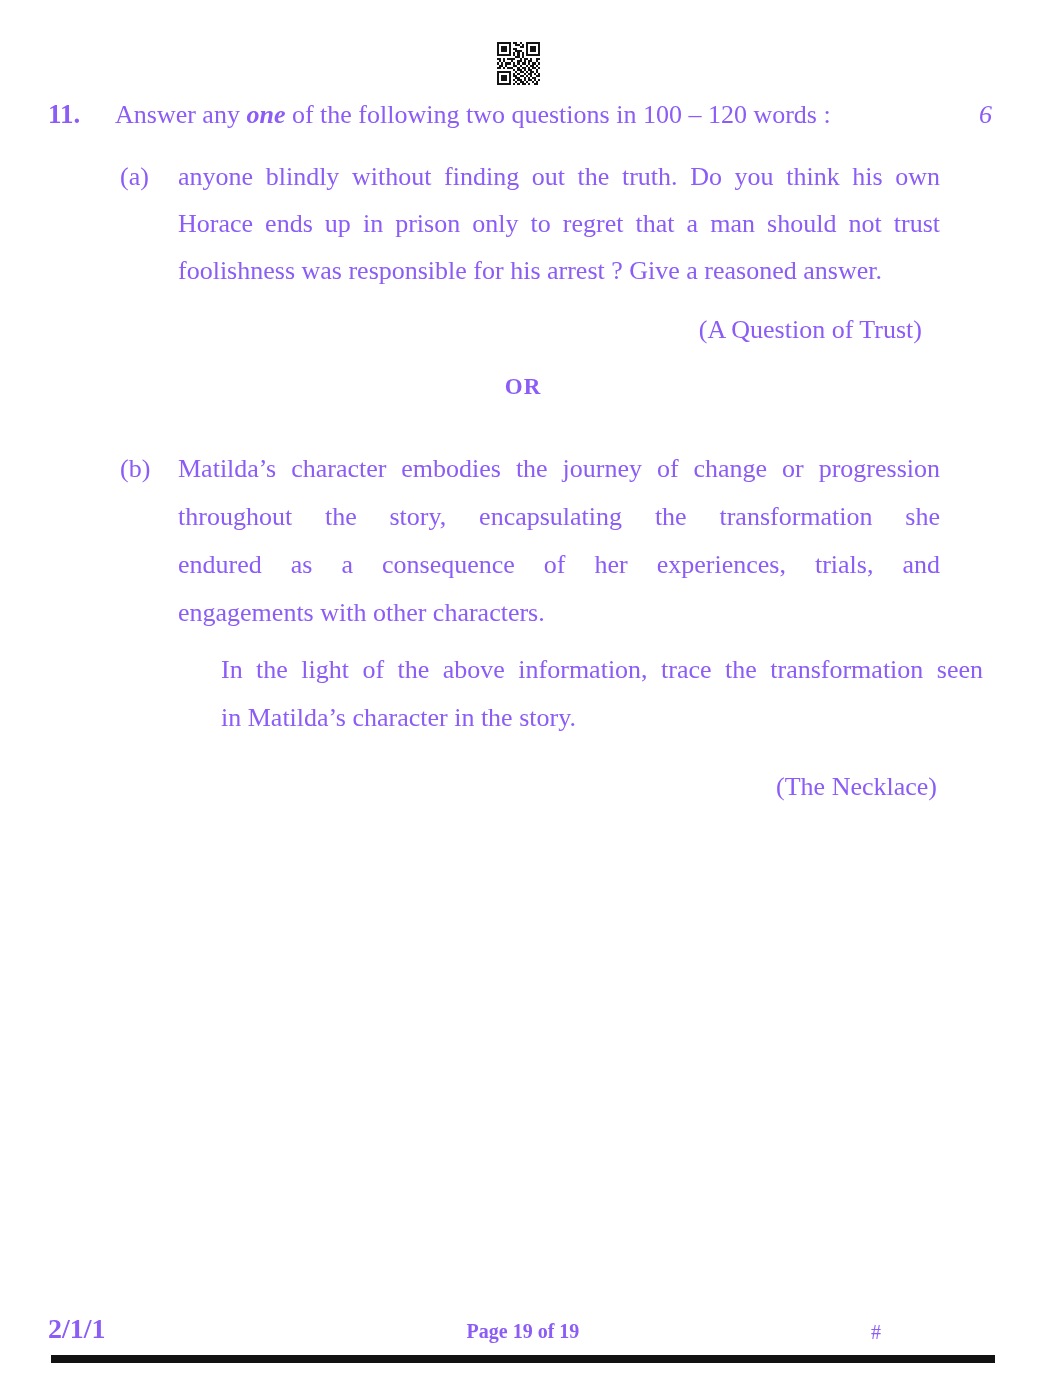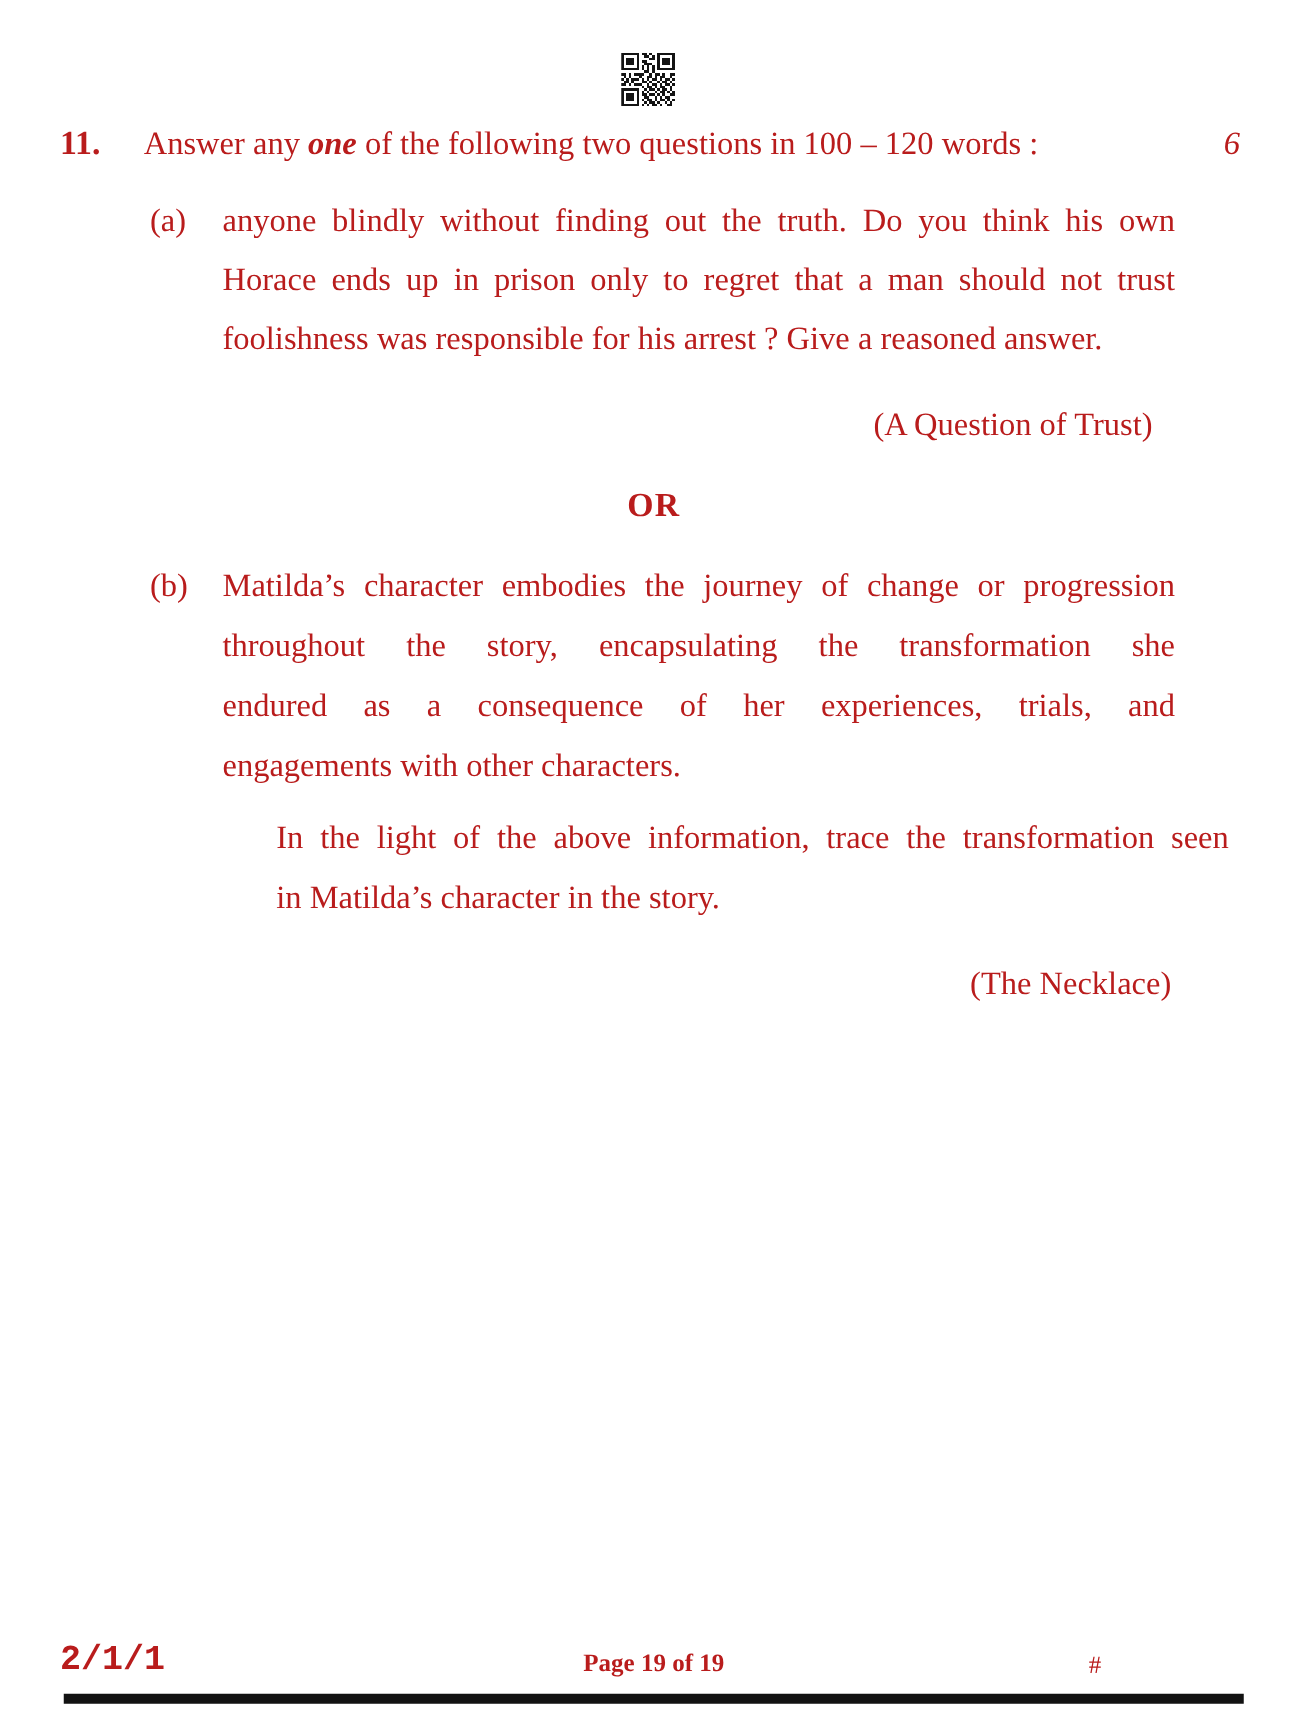--- a/index.html
+++ b/index.html
@@ -1,43 +1,43 @@
 <!DOCTYPE html>
 <html><head>
 <meta charset="utf-8">
 <style>
   html,body{margin:0;padding:0;background:#ffffff;}
   .page{
     position:relative;
     width:1046px;height:1386px;
     background:#ffffff;
-    color:#b91c1c;
+    color:#8b5cf6;
     font-family:"Liberation Serif","DejaVu Serif",serif;
     overflow:hidden;
   }
   .qr{position:absolute;left:497px;top:42px;width:43px;height:43px;}
   .q-row{position:absolute;left:48px;right:54px;top:91px;font-size:26px;line-height:47px;}
   .q-num{display:inline-block;width:67px;font-weight:bold;font-size:27px;}
   .q-text b i{font-weight:bold;}
   .marks{position:absolute;right:0;top:0;font-style:italic;font-size:26px;line-height:47px;}
   .sub-label{position:absolute;left:120px;font-size:26px;line-height:47px;}
   .label-a{top:153px;}
   .label-b{top:445px;}
   .body{position:absolute;left:178px;width:762px;font-size:26px;}
   .body-a{top:153px;line-height:47px;}
   .body-b1{top:445px;line-height:48px;}
   .body-b2{top:646px;line-height:48px;margin-left:43px;}
   .line.jf{text-align:justify;text-align-last:justify;}
   .attr{position:absolute;left:178px;text-align:right;font-size:26px;line-height:47px;}
-  .attr-a{top:316px;width:744px;text-align:right;}
+  .attr-a{top:306px;width:744px;text-align:right;}
   .attr-b{top:763px;width:759px;}
-  .or-sep{position:absolute;left:0;right:0;top:381px;text-align:center;
-    font-weight:bold;font-size:27px;line-height:47px;letter-spacing:1px;}
+  .or-sep{position:absolute;left:0;right:0;top:363px;text-align:center;
+    font-weight:bold;font-size:23px;line-height:47px;letter-spacing:1px;}
   .footer{position:absolute;left:0;right:0;top:1312px;height:40px;}
-  .footer-code{position:absolute;left:48px;top:0;font-weight:bold;font-size:28px;line-height:34px;font-family:Liberation Mono, monospace;}
+  .footer-code{position:absolute;left:48px;top:0;font-weight:bold;font-size:28px;line-height:34px;}
   .footer-page{position:absolute;left:0;right:0;top:2px;text-align:center;font-weight:bold;font-size:20px;line-height:34px;}
   .footer-end{position:absolute;left:871px;top:3px;font-size:20px;line-height:34px;}
   .footer-line{position:absolute;left:51px;top:1355px;width:944px;height:8px;background:#121212;}
 </style>
 </head>
 <body>
 
 <div class="page">
 
   <div class="qr">

